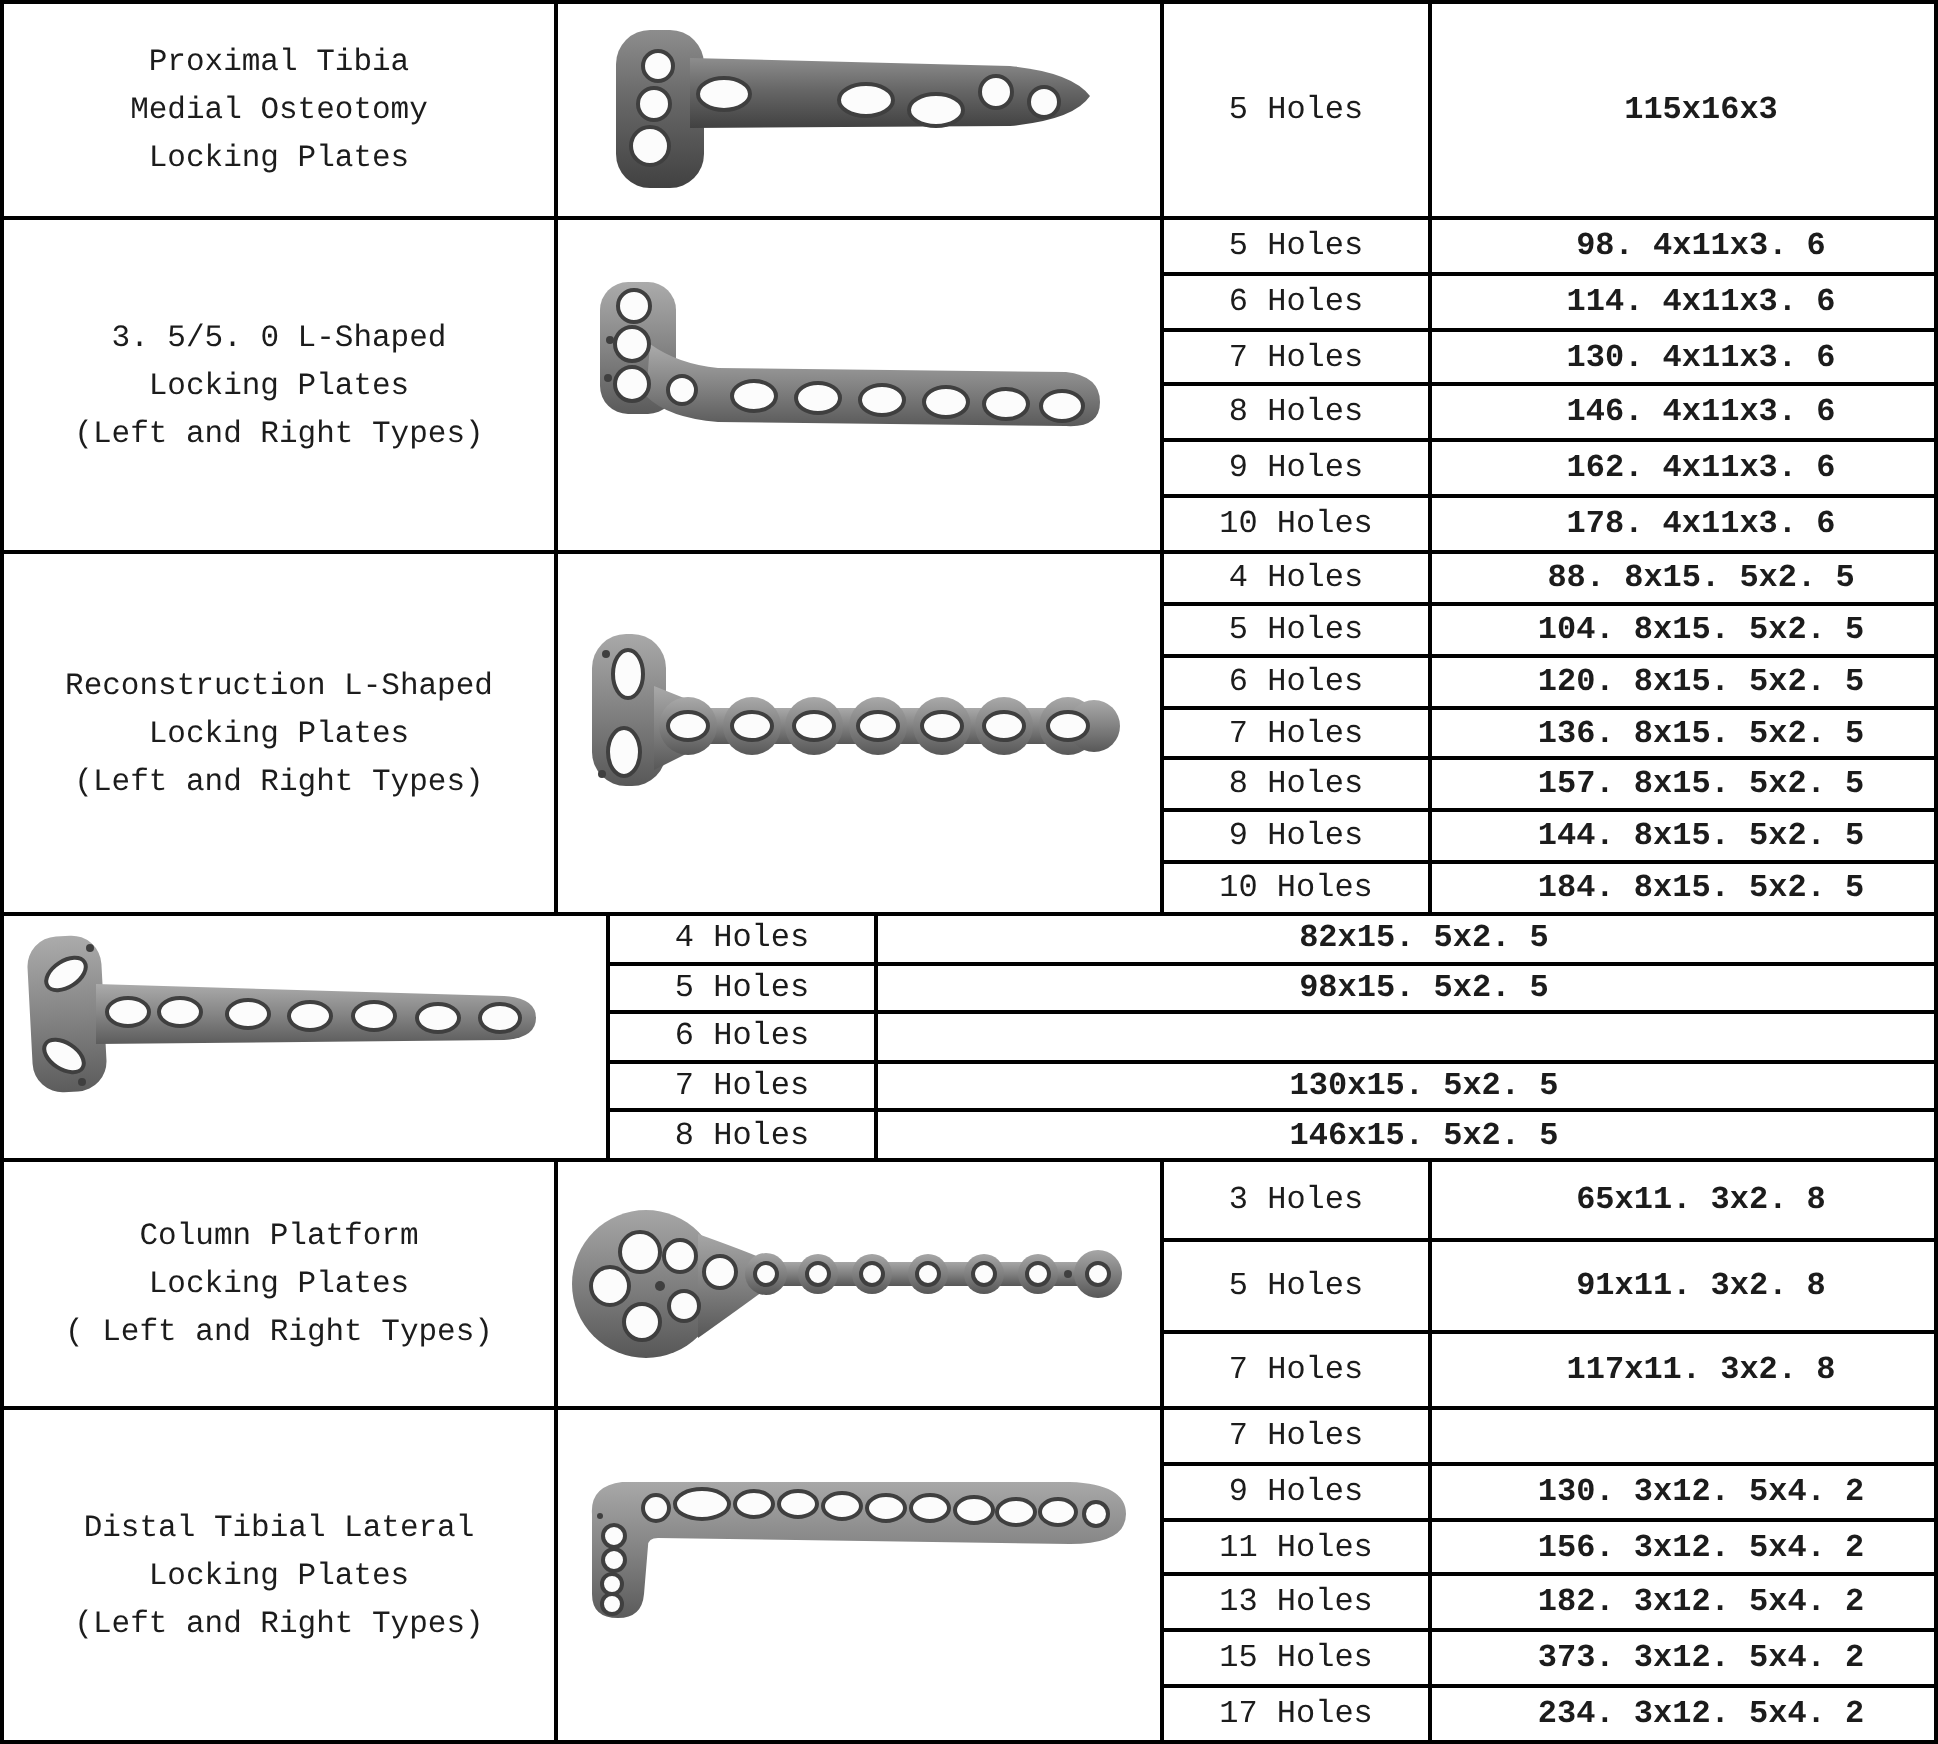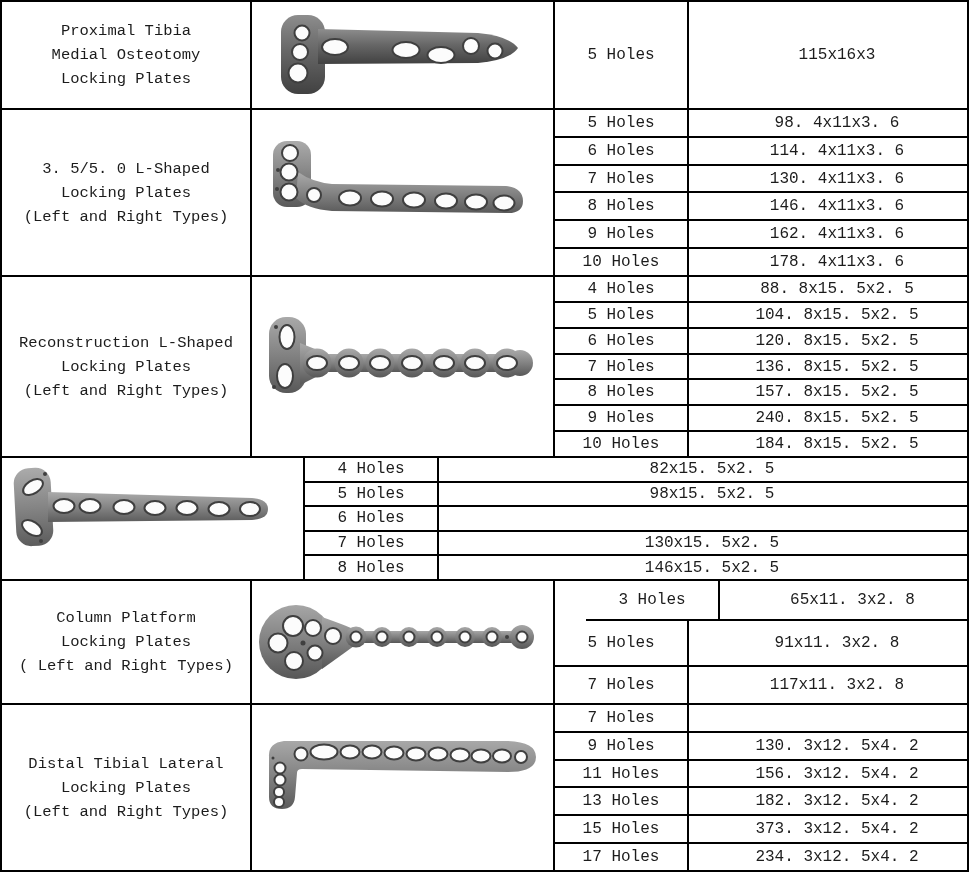--- a/index.html
+++ b/index.html
@@ -14,44 +14,44 @@
   }
   .prow { display: flex; border-bottom: 2px solid #000; }
   .prow:last-child { border-bottom: none; }
   .prow1 { height: 108px; }
   .prow2 { height: 167px; }
   .prow3 { height: 181px; }
   .prow4 { height: 123px; }
   .prow5 { height: 124px; }
   .prow6 { height: 165px; }
   .name-cell {
-    width: 250px; border-right: 2px solid #000;
+    width: 277px; border-right: 2px solid #000;
     display: flex; flex-direction: column; justify-content: center; align-items: center;
     text-align: left; font-size: 15.5px; line-height: 24px;
     flex-shrink: 0;
   }
   .image-cell {
     width: 303px; border-right: 2px solid #000;
     display: flex; align-items: stretch; justify-content: center;
     overflow: hidden; flex-shrink: 0;
   }
   .image-cell svg { display: block; width: 100%; height: 100%; }
   .spec-table { flex: 1; display: flex; flex-direction: column; }
   .spec-row { flex: 1; display: flex; border-bottom: 2px solid #000; gap: 18px; }
   .spec-row:last-child { border-bottom: none; }
-  .prow5 .spec-row:nth-child(1) { flex: 39; margin-left: 31px; }
+  .prow5 .spec-row:nth-child(1) { flex: 39; }
   .prow5 .spec-row:nth-child(2) { flex: 46; }
   .prow5 .spec-row:nth-child(3) { flex: 37; }
   .holes-cell {
     width: 134px; border-right: 2px solid #000; flex-shrink: 0;
     display: flex; align-items: center; justify-content: center; font-size: 16px;
   }
   .size-cell {
     flex: 1;
-    display: flex; align-items: center; justify-content: center; font-size: 16px;
+    display: flex; align-items: center; justify-content: center; font-size: 16px; font-weight: bold;
   }
   .hole { fill: #fcfcfc; stroke: #3f3f3f; stroke-width: 2; }
   .kdot { fill: #3f3f3f; stroke: none; }
 </style>
 </head>
 <body>
 
 <div class="spec-sheet">
 
   <div class="prow prow1">
@@ -219,21 +219,21 @@
       <div class="spec-row">
         <div class="holes-cell">7 Holes</div>
         <div class="size-cell">136. 8x15. 5x2. 5</div>
       </div>
       <div class="spec-row">
         <div class="holes-cell">8 Holes</div>
         <div class="size-cell">157. 8x15. 5x2. 5</div>
       </div>
       <div class="spec-row">
         <div class="holes-cell">9 Holes</div>
-        <div class="size-cell">240. 8x15. 5x2. 5</div>
+        <div class="size-cell">144. 8x15. 5x2. 5</div>
       </div>
       <div class="spec-row">
         <div class="holes-cell">10 Holes</div>
         <div class="size-cell">184. 8x15. 5x2. 5</div>
       </div>
     </div>
   </div>
 
   <div class="prow prow4">
     <div class="image-cell">

